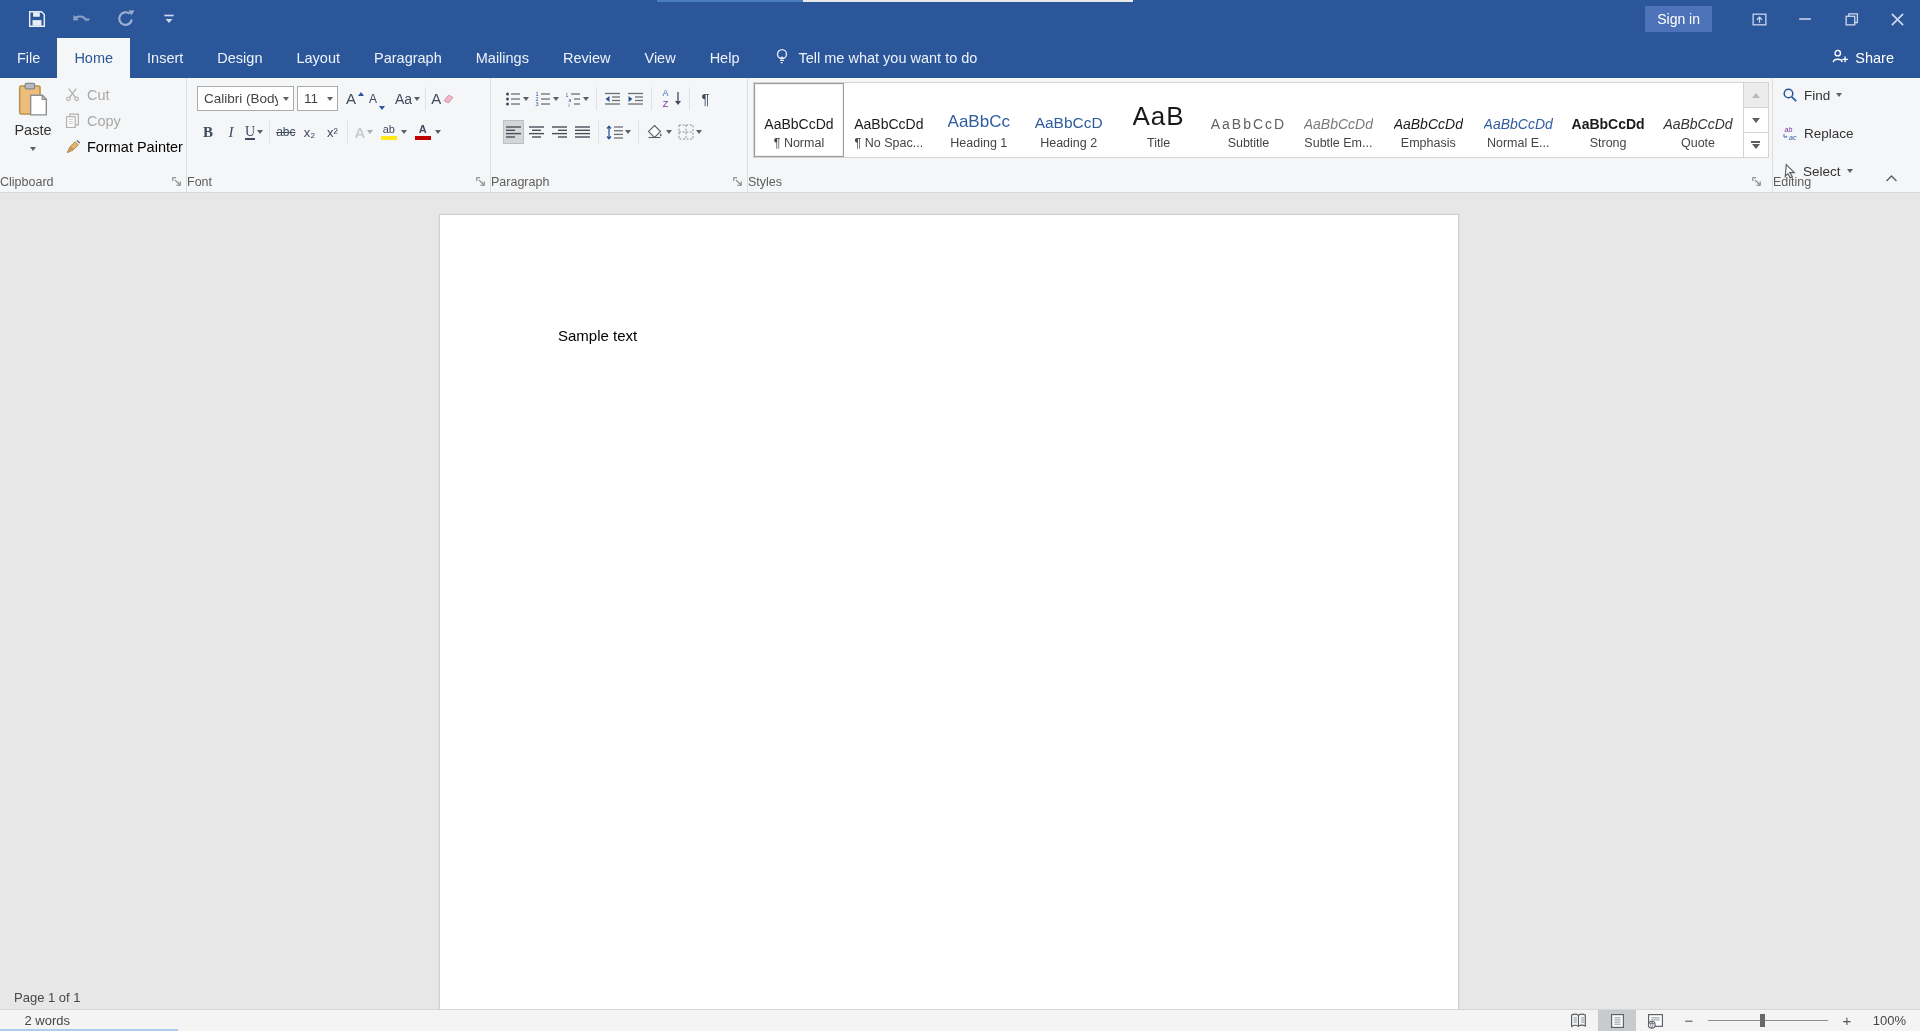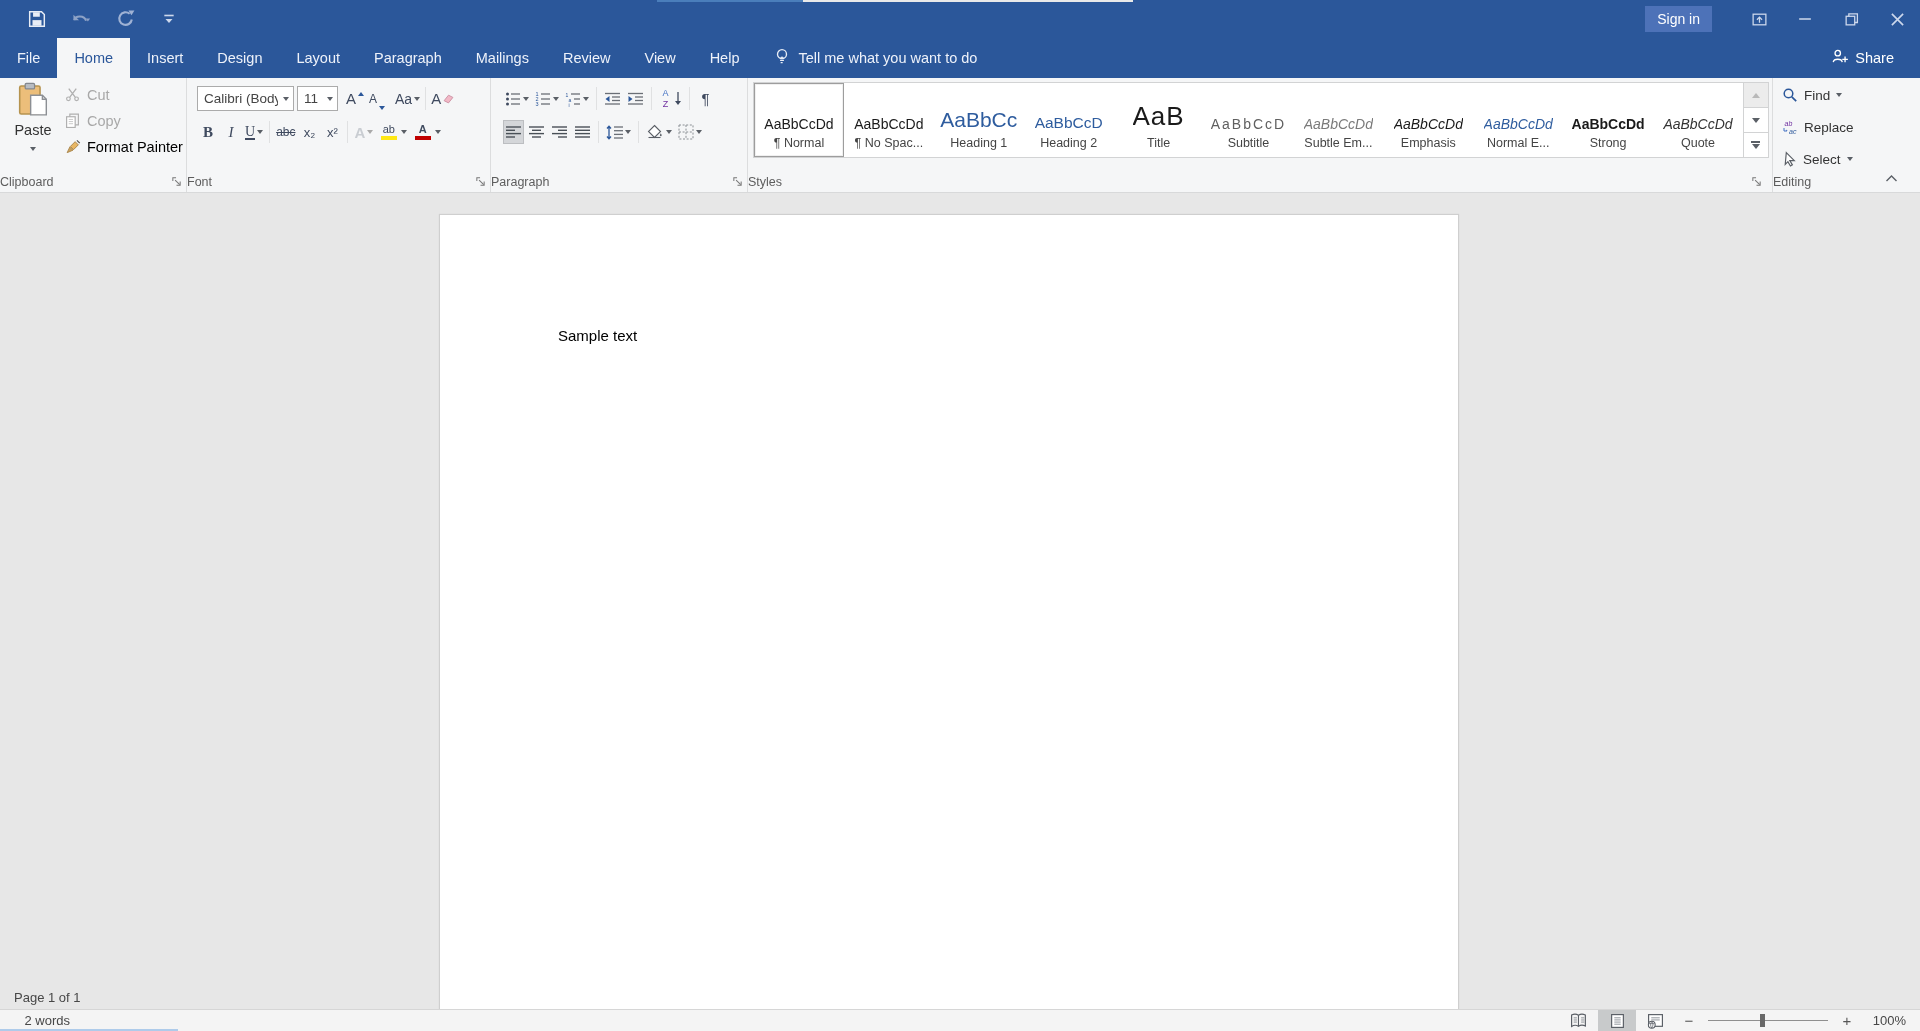--- a/index.html
+++ b/index.html
@@ -78,38 +78,38 @@
   .pbtn { height:24px; min-width:21px; padding:0 2px; display:inline-flex; align-items:center; justify-content:center; gap:2px; }
   .pbtn.active { background:#d4d6d9; border:1px solid #bcbec1; }
   .pilcrow { font-size:15px; color:#3f4a5f; }
 
   
   .stylegal { position:absolute; left:5px; top:4px; width:1016px; height:76px; background:#fff; border:1px solid #d2d3d4; display:flex; }
   .scell { width:90px; height:100%; display:flex; flex-direction:column; align-items:center; justify-content:flex-end; padding-bottom:7px; position:relative; overflow:hidden; }
   .scell.selected { box-shadow:inset 0 0 0 1px #9d9d9d, inset 0 0 0 2px #f0f0f0; }
   .sprev { height:44px; display:flex; align-items:flex-end; justify-content:center; font-size:14px; color:#1a1a1a; white-space:nowrap; overflow:hidden; max-width:86px; margin-bottom:4px; }
   .sname { font-size:12.5px; color:#444; white-space:nowrap; overflow:hidden; max-width:86px; }
-  .sp-heading { color:var(--heading-blue,#2e5c9e); font-size:21px; }
+  .sp-heading { color:var(--heading-blue,#2e5c9e); font-size:17px; }
   .sp-title { font-size:26px; letter-spacing:1px; }
   .sp-subtitle { color:#5f5f5f; letter-spacing:2px; }
   .sp-subtle { color:#7a7a7a; font-style:italic; }
   .sp-emph { font-style:italic; }
   .sp-intense { color:var(--heading-blue,#2e5c9e); font-style:italic; }
   .sp-strong { font-weight:bold; }
   .sp-quote { font-style:italic; color:#333; }
   .galscroll { width:25px; border-left:1px solid #d2d3d4; display:flex; flex-direction:column; }
   .galscroll .gs { flex:1; display:flex; align-items:center; justify-content:center; border-bottom:1px solid #d2d3d4; background:#fff; }
   .galscroll .gs:first-child { background:#ececec; }
   .galscroll .gs:last-child { border-bottom:none; flex-direction:column; gap:1px; }
   .tri-up { width:0; height:0; border-left:4px solid transparent; border-right:4px solid transparent; border-bottom:5px solid #b9b9b9; }
   .tri-dn { width:0; height:0; border-left:4px solid transparent; border-right:4px solid transparent; border-top:5px solid #5a5f66; }
   .moreline { width:9px; height:1.5px; background:#5a5f66; }
 
   
-  .edit-col { position:absolute; left:9px; top:7px; display:flex; flex-direction:column; gap:12px; }
+  .edit-col { position:absolute; left:9px; top:7px; display:flex; flex-direction:column; gap:18px; }
   .edit-item { display:flex; align-items:center; gap:6px; font-size:13.5px; color:#333; height:20px; }
   .collapse-ribbon { position:absolute; right:18px; bottom:6px; width:22px; height:16px; display:flex; align-items:center; justify-content:center; }
 
   
   .docarea { position:absolute; left:0; top:193px; width:100%; height:816px; background:var(--doc-bg,#e7e7e7); overflow:hidden; }
   .page { position:absolute; left:440px; top:22px; width:1018px; height:972px; background:#fff; box-shadow:0 0 1px 1px rgba(0,0,0,0.10); }
   .doc-text { position:absolute; left:118px; top:112px; font-size:15px; color:#000; }
 
   
   .statusbar { position:absolute; left:0; bottom:0; width:100%; height:22px; background:#f4f4f4; border-top:1px solid #d6d6d6; display:flex; align-items:center; font-size:13px; color:#474747; }

